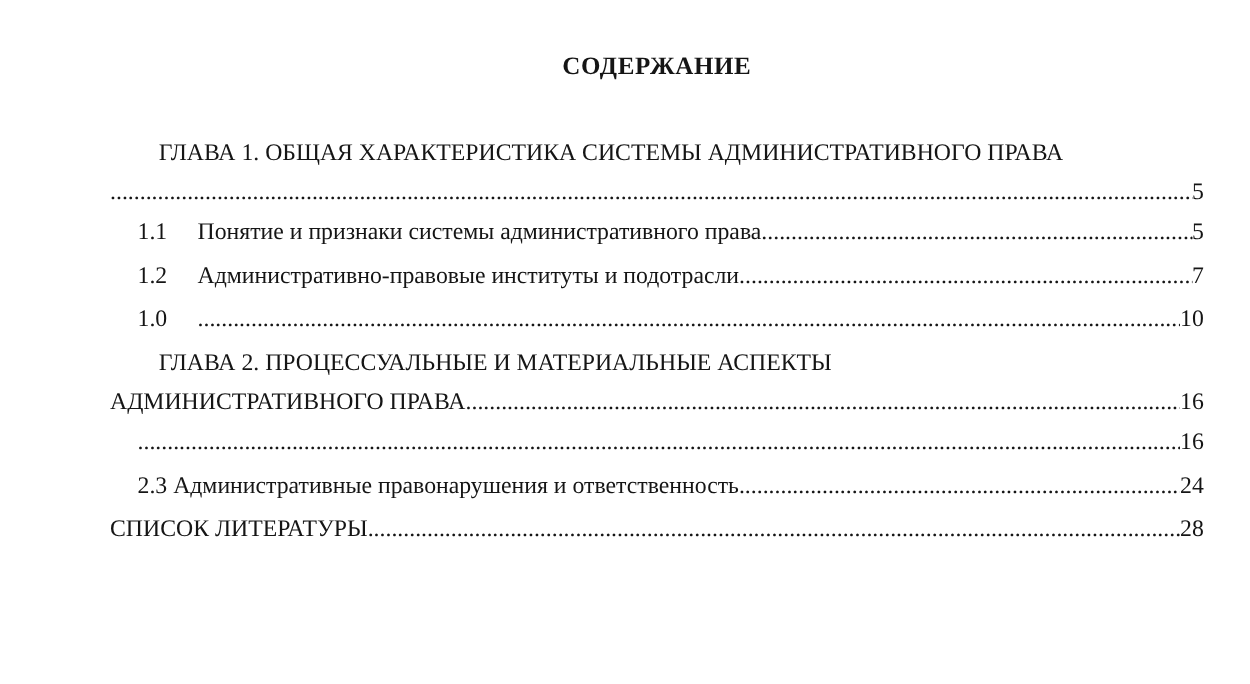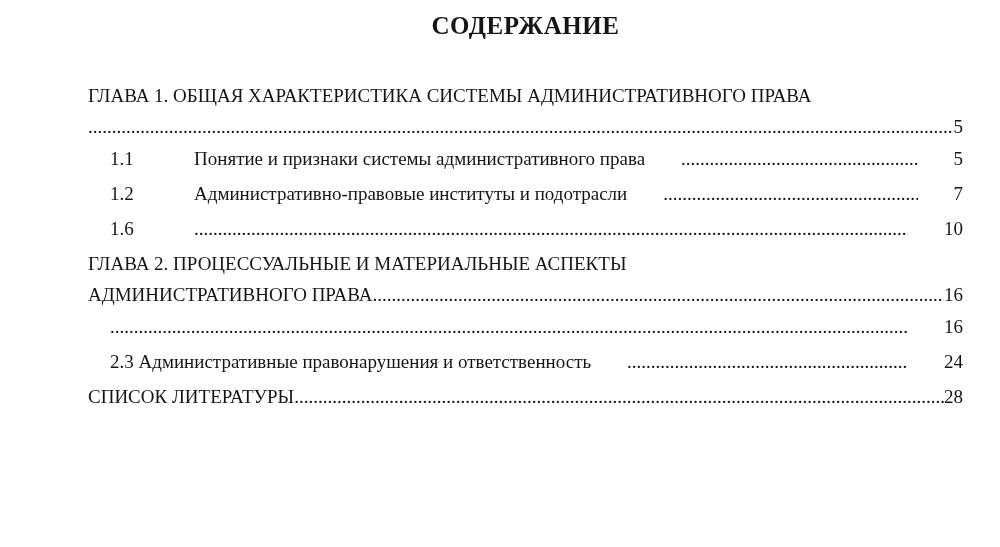--- a/index.html
+++ b/index.html
@@ -16,43 +16,44 @@
     color: #151515;
   }
   .page {
     box-sizing: border-box;
     width: 1000px;
     height: 547px;
     padding: 12px 37px 0 88px;
   }
   .doc-title {
     text-align: center;
-    font-size: 25px;
+    font-size: 20px;
     font-weight: bold;
     line-height: 28px;
     letter-spacing: 0.5px;
+    margin-top: 27px;
   }
   .toc {
     margin-top: 38px;
   }
   .row {
     display: flex;
     align-items: baseline;
     line-height: 35px;
   }
   .row.tight {
     line-height: 28px;
   }
   .wrapline {
     line-height: 35px;
     white-space: nowrap;
+    margin-left: 39px;
   }
   .sub {
     margin-left: 22px;
-    gap: 36px;
   }
   .sub1 .num {
     display: inline-block;
     width: 48px;
     flex: 0 0 48px;
   }
   .label {
     white-space: nowrap;
   }
   .leader {
@@ -96,21 +97,21 @@
     </div>
 
     <div class="row sub sub1">
       <span class="num">1.2</span>
       <span class="label">Административно-правовые институты и подотрасли</span>
       <span class="leader"></span>
       <span class="pagenum">7</span>
     </div>
 
     <div class="row sub sub1">
-      <span class="num">1.6</span>
+      <span class="num">1.0</span>
       <span class="leader"></span>
       <span class="pagenum">10</span>
     </div>
 
     <div>
       <div class="wrapline">ГЛАВА 2. ПРОЦЕССУАЛЬНЫЕ И МАТЕРИАЛЬНЫЕ АСПЕКТЫ</div>
       <div class="row tight">
         <span class="label">АДМИНИСТРАТИВНОГО ПРАВА</span>
         <span class="leader"></span>
         <span class="pagenum">16</span>

